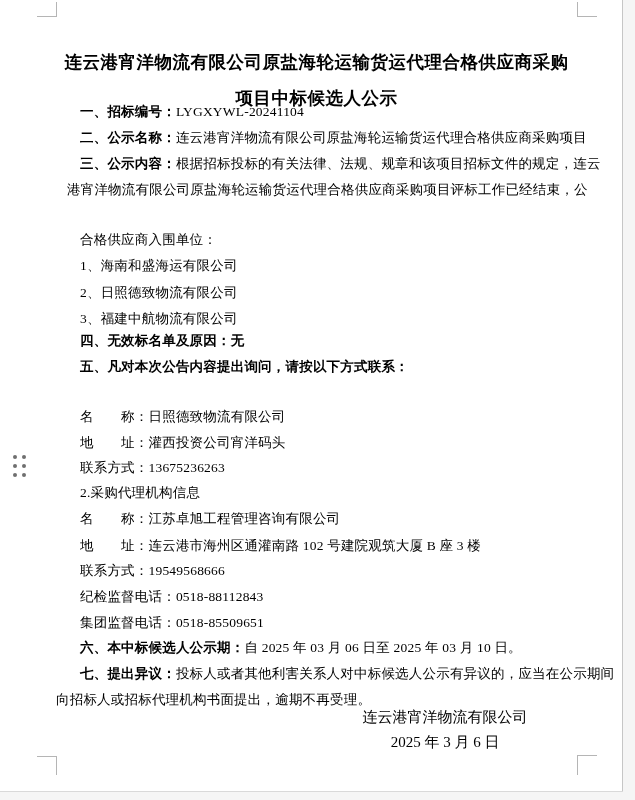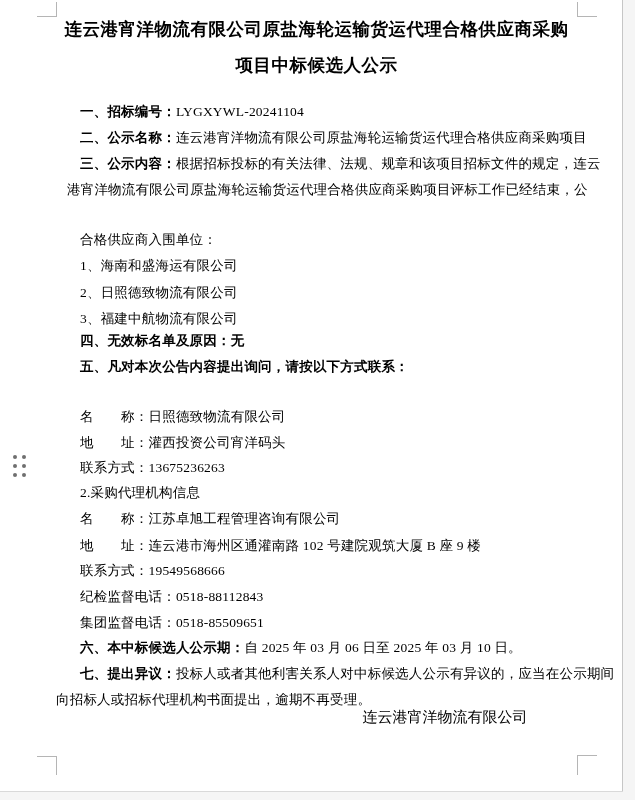--- a/index.html
+++ b/index.html
@@ -24,21 +24,21 @@
   .grip{position:absolute;left:13px;top:455px;width:16px;height:28px;
     display:grid;grid-template-columns:repeat(2,4px);grid-auto-rows:4px;
     column-gap:5px;row-gap:5px;cursor:grab;}
   .grip i{display:block;width:4px;height:4px;border-radius:50%;background:#6f6f6f;}
   
   .doc{position:absolute;left:56px;top:0;width:521px;height:791px;}
   .line{position:absolute;left:0;width:521px;height:26px;line-height:26px;
     font-size:13.5px;white-space:nowrap;letter-spacing:0.2px;}
   .title-line{position:absolute;left:0;width:521px;text-align:center;
     font-family:"Liberation Sans","DejaVu Sans",sans-serif;
-    font-weight:bold;font-size:17.5px;line-height:30px;letter-spacing:0.5px;white-space:nowrap;}
+    font-weight:bold;font-size:17.5px;line-height:30px;letter-spacing:0.5px;white-space:nowrap;margin-top:33px;}
   .lbl{font-family:Liberation Mono, monospace;font-weight:bold;}
   .ind{padding-left:24px;}     
   .cont1{padding-left:11px;}   
   .cont2{padding-left:14px;}   
   .sig{position:absolute;left:244px;width:290px;text-align:center;height:24px;
     line-height:24px;font-size:15px;white-space:nowrap;}
 </style>
 </head>
 <body>
 
@@ -72,22 +72,23 @@
   <div class="line ind" style="top:253px"><span>1、海南和盛海运有限公司</span></div>
   <div class="line ind" style="top:280px"><span>2、日照德致物流有限公司</span></div>
   <div class="line ind" style="top:306px"><span>3、福建中航物流有限公司</span></div>
   <div class="line ind" style="top:328px"><span class="lbl">四、无效标名单及原因：无</span><span></span></div>
   <div class="line ind" style="top:354px"><span class="lbl">五、凡对本次公告内容提出询问，请按以下方式联系：</span><span></span></div>
   <div class="line ind" style="top:404px"><span>名　　称：日照德致物流有限公司</span></div>
   <div class="line ind" style="top:430px"><span>地　　址：灌西投资公司宵洋码头</span></div>
   <div class="line ind" style="top:455px"><span>联系方式：13675236263</span></div>
   <div class="line ind" style="top:480px"><span>2.采购代理机构信息</span></div>
   <div class="line ind" style="top:506px"><span>名　　称：江苏卓旭工程管理咨询有限公司</span></div>
-  <div class="line ind" style="top:533px"><span>地　　址：连云港市海州区通灌南路 102 号建院观筑大厦 B 座 9 楼</span></div>
+  <div class="line ind" style="top:533px"><span>地　　址：连云港市海州区通灌南路 102 号建院观筑大厦 B 座 3 楼</span></div>
   <div class="line ind" style="top:558px"><span>联系方式：19549568666</span></div>
   <div class="line ind" style="top:584px"><span>纪检监督电话：0518-88112843</span></div>
   <div class="line ind" style="top:610px"><span>集团监督电话：0518-85509651</span></div>
   <div class="line ind" style="top:635px"><span class="lbl">六、本中标候选人公示期：</span><span>自 2025 年 03 月 06 日至 2025 年 03 月 10 日。</span></div>
   <div class="line ind" style="top:661px"><span class="lbl">七、提出异议：</span><span>投标人或者其他利害关系人对中标候选人公示有异议的，应当在公示期间</span></div>
   <div class="line" style="top:687px"><span>向招标人或招标代理机构书面提出，逾期不再受理。</span></div>
 
   <div class="sig" style="top:705px">连云港宵洋物流有限公司</div>
+  <div class="sig" style="top:730px">2025 年 3 月 6 日</div>
 </div>
 
 </body></html>

